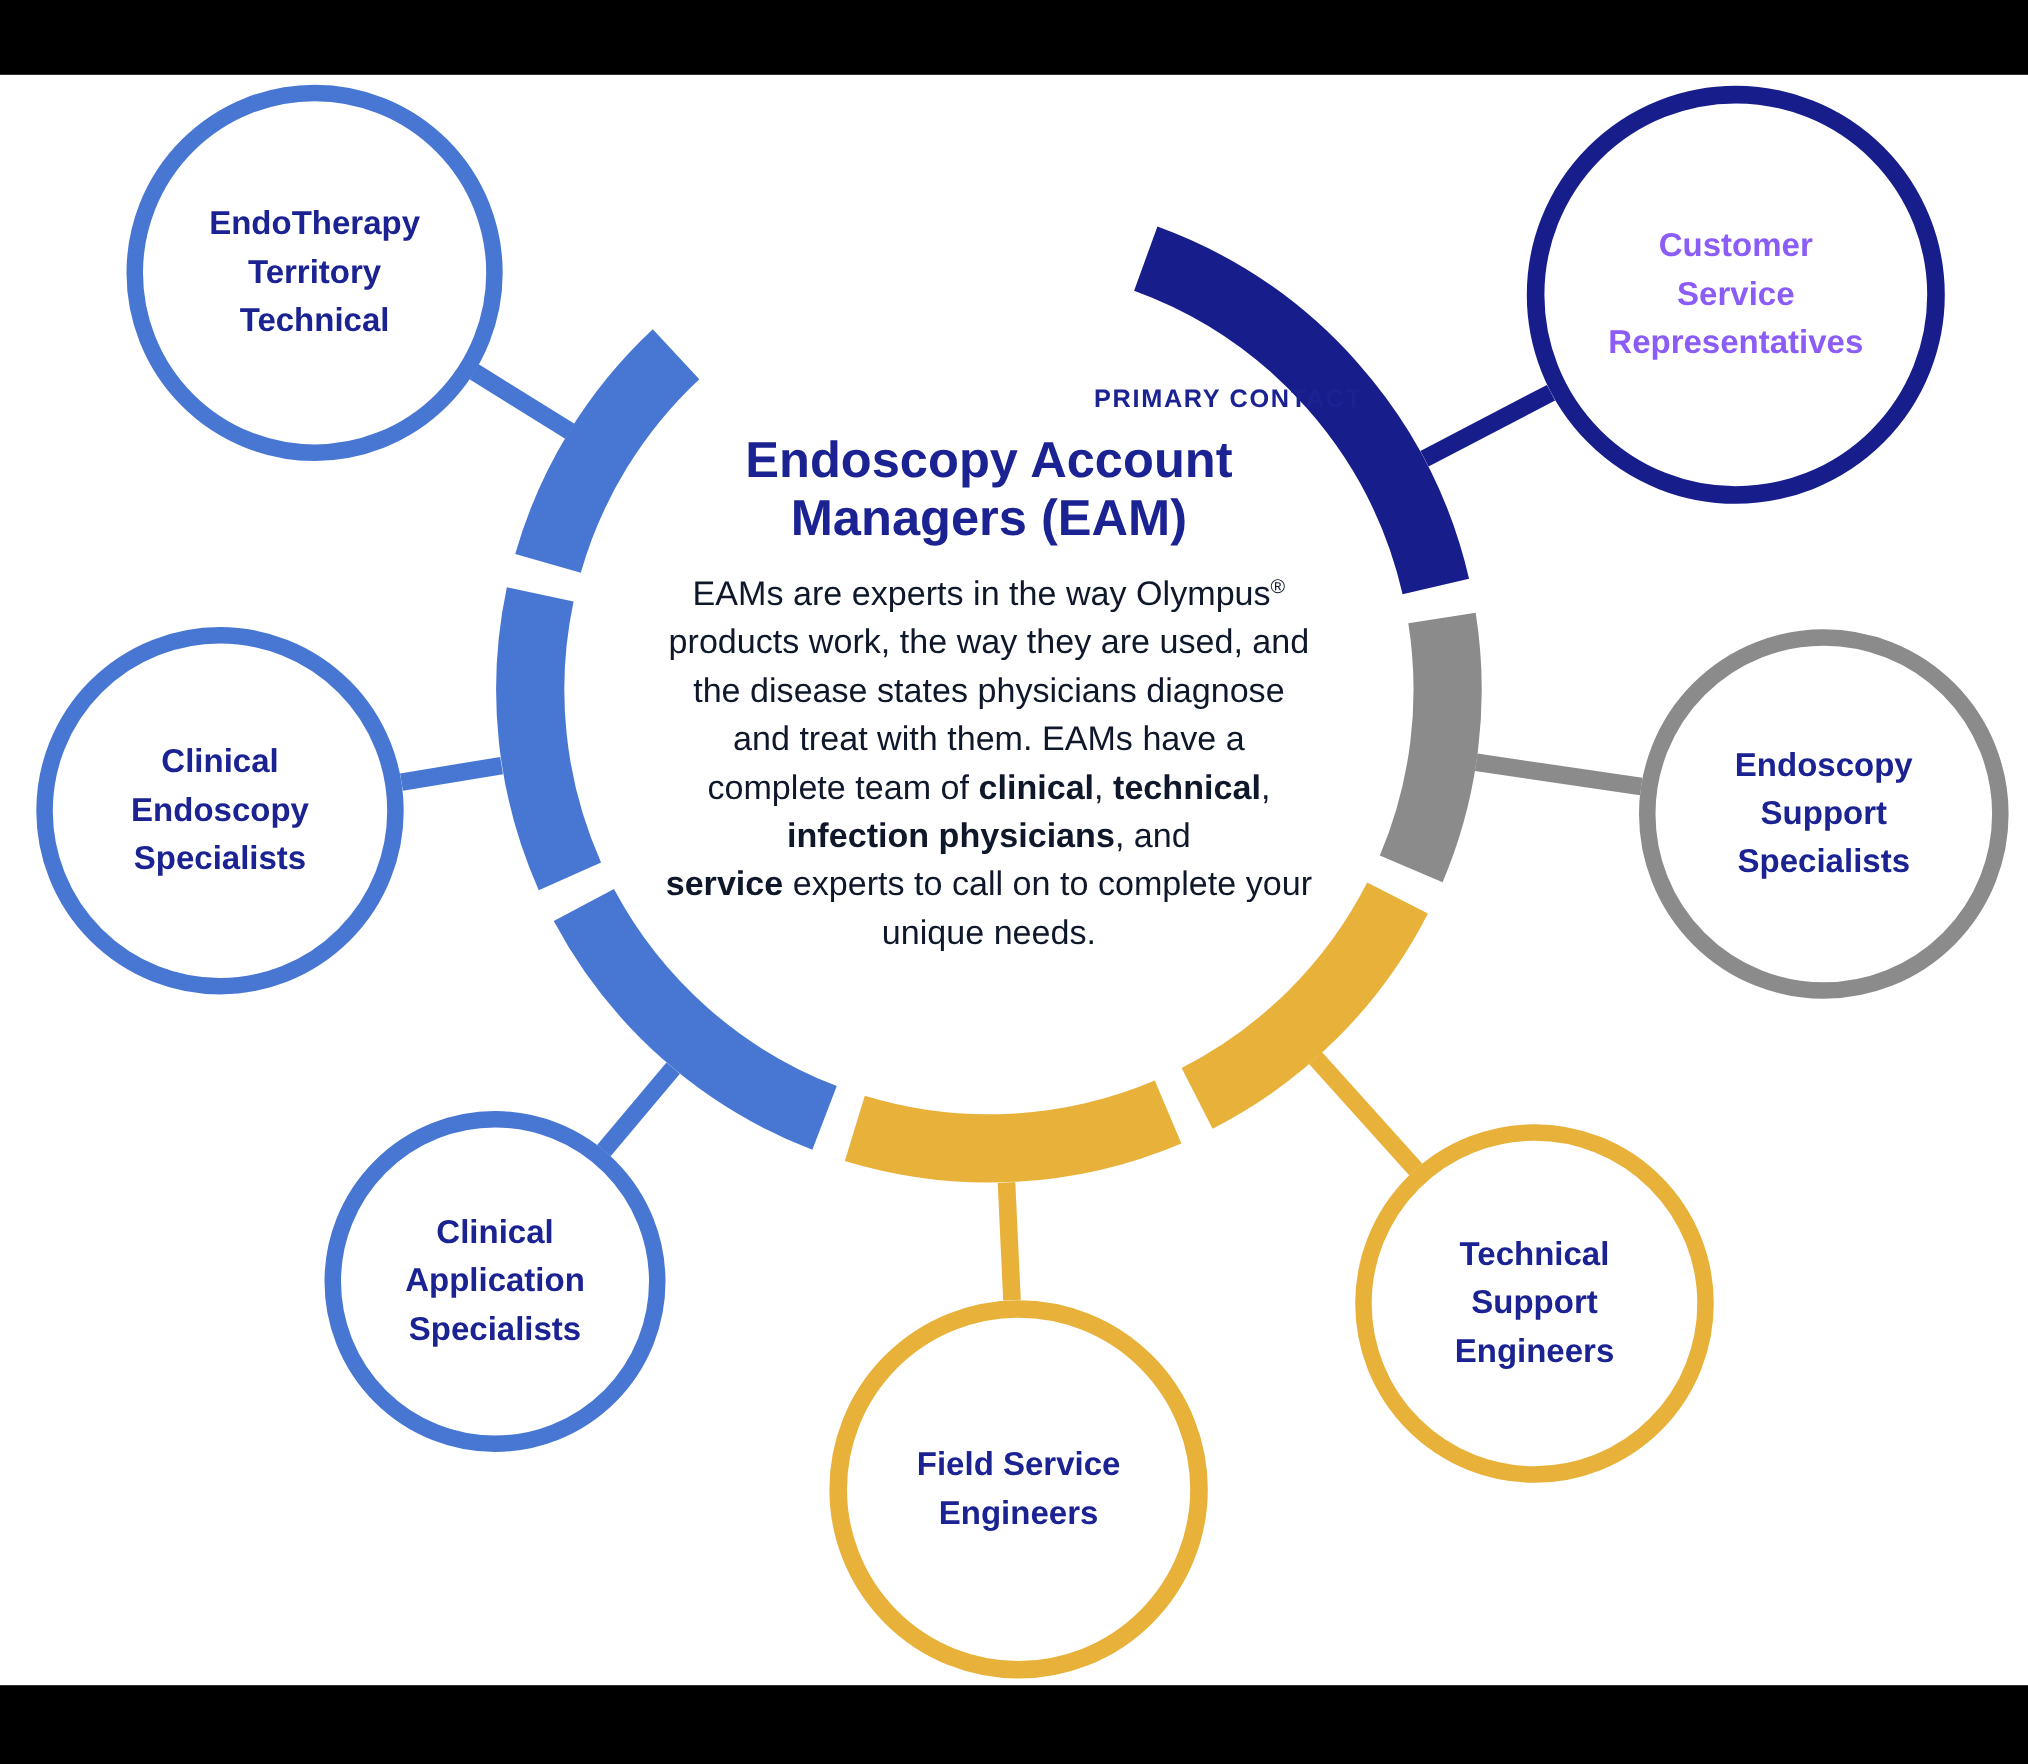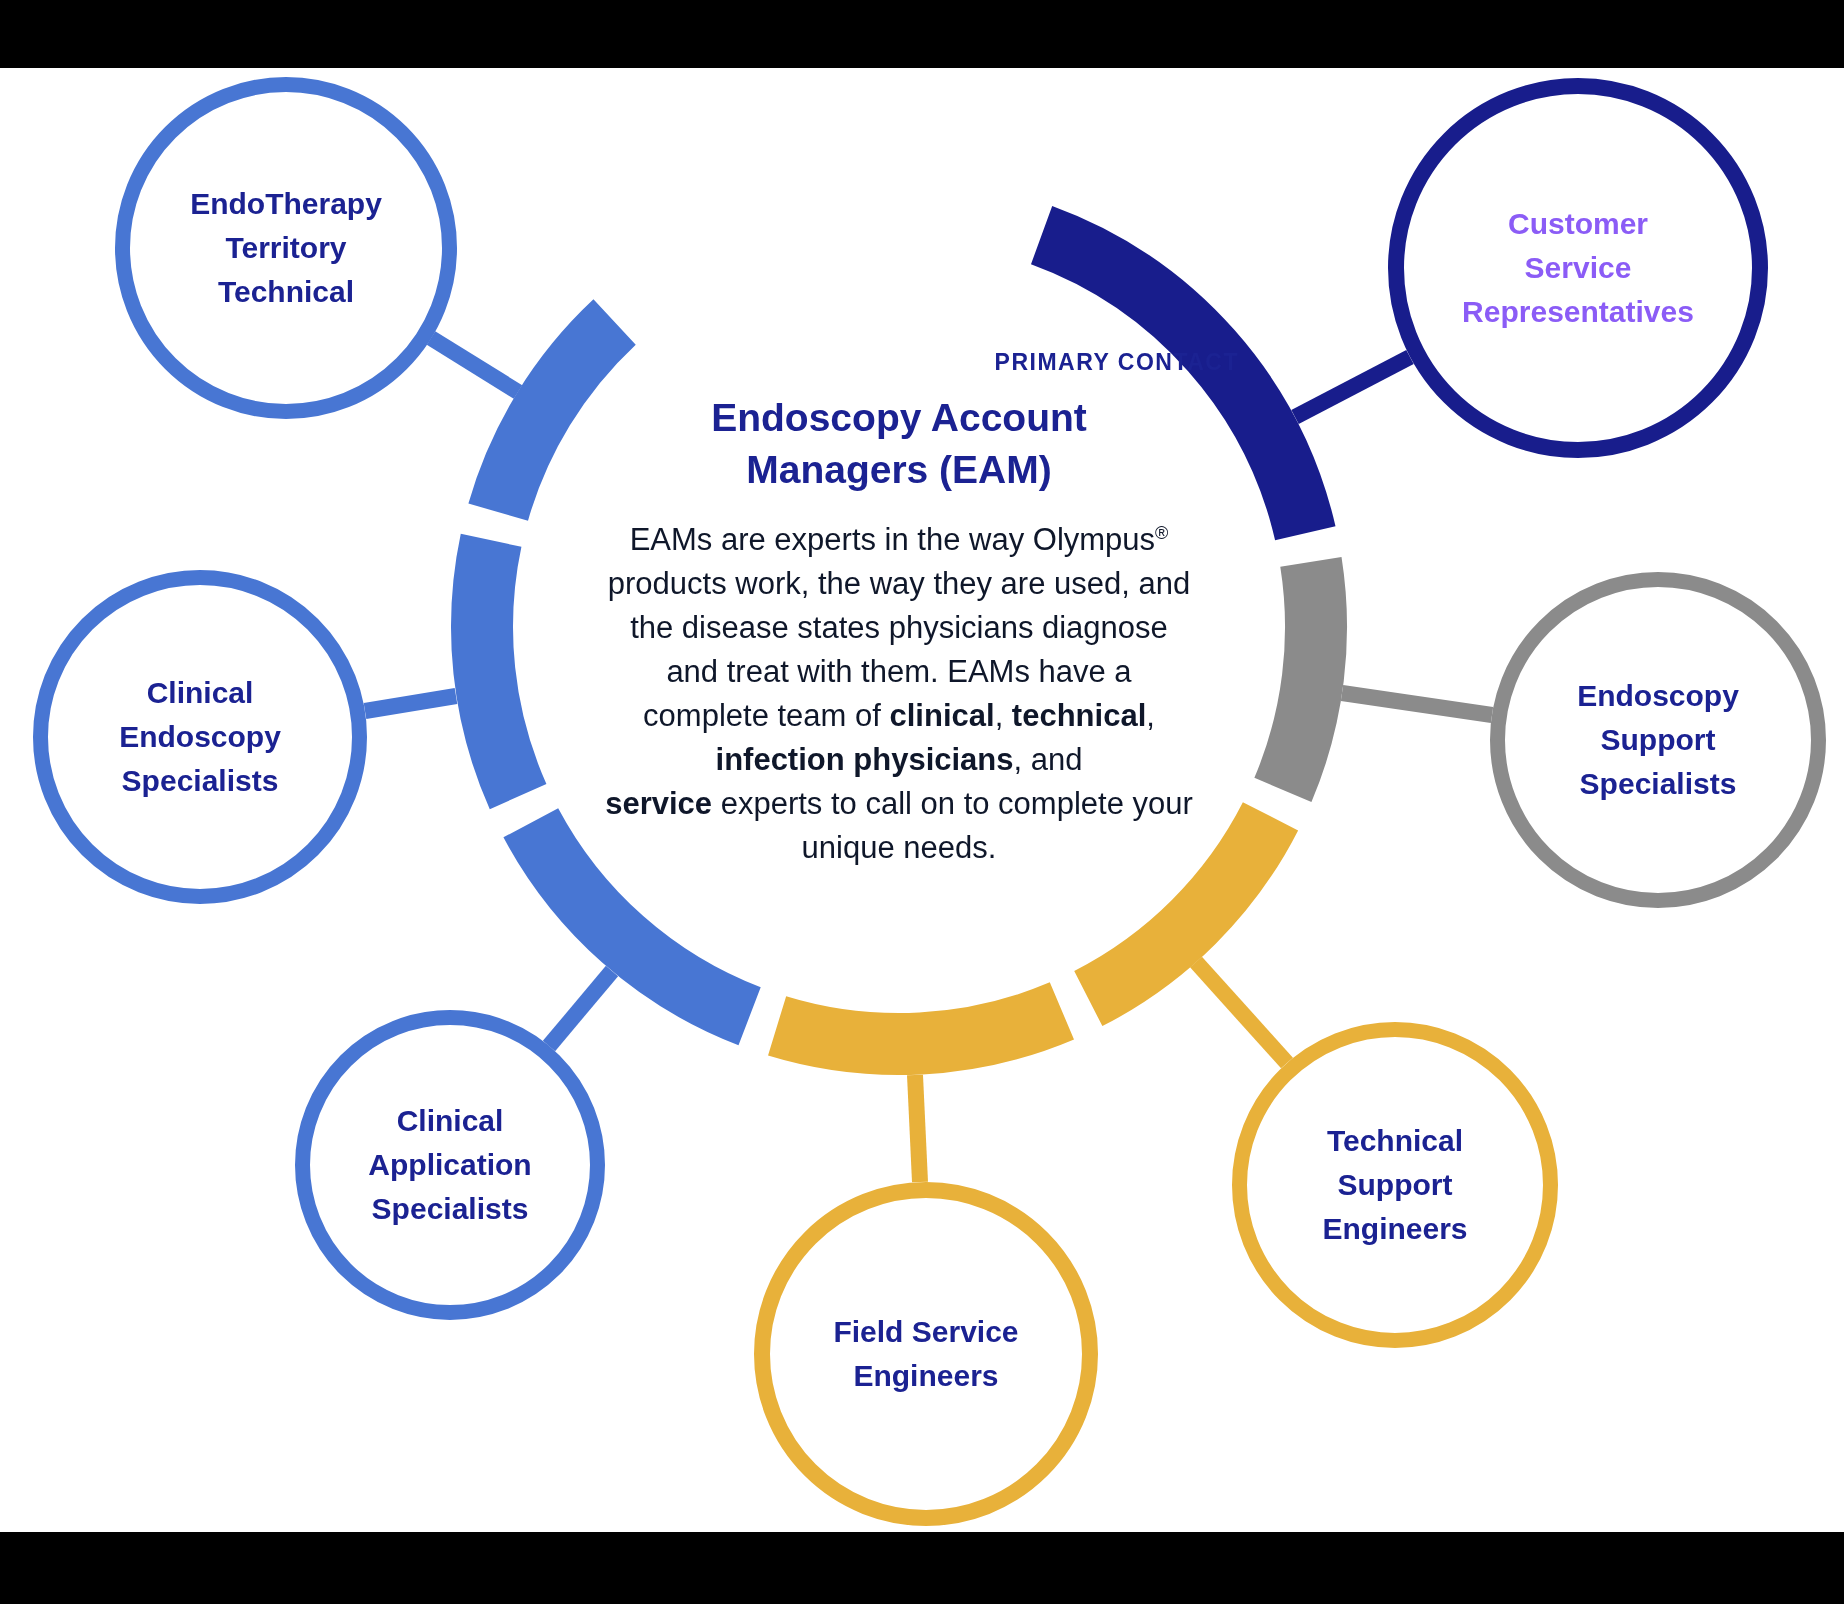--- a/index.html
+++ b/index.html
@@ -10,21 +10,21 @@
   .letterbox{position:absolute;left:0;width:1844px;background:#000;}
   .letterbox.top{top:0;height:68px;}
   .letterbox.bottom{top:1532px;height:72px;}
   .ring-svg{position:absolute;left:0;top:0;}
   .center-block{
     position:absolute;left:559px;top:348px;width:680px;text-align:center;
   }
   .eyebrow{
     font-size:23px;font-weight:bold;letter-spacing:1.5px;line-height:28px;margin-bottom:16px;text-align:right;
   }
-  .main-title{font-size:39px;font-weight:bold;line-height:52px;margin:0;}
+  .main-title{font-size:46px;font-weight:bold;line-height:52px;margin:0;}
   .body-text{margin-top:22px;font-size:31px;line-height:44px;color:#202020;}
   .body-text .b{font-weight:bold;}
   .body-text sup{font-size:18px;line-height:0;}
   .node{
     position:absolute;border-radius:50%;background:#ffffff;
     display:flex;align-items:center;justify-content:center;text-align:center;
     box-sizing:border-box;
   }
   .node-label{font-size:30px;font-weight:bold;line-height:44px;}
 </style>

